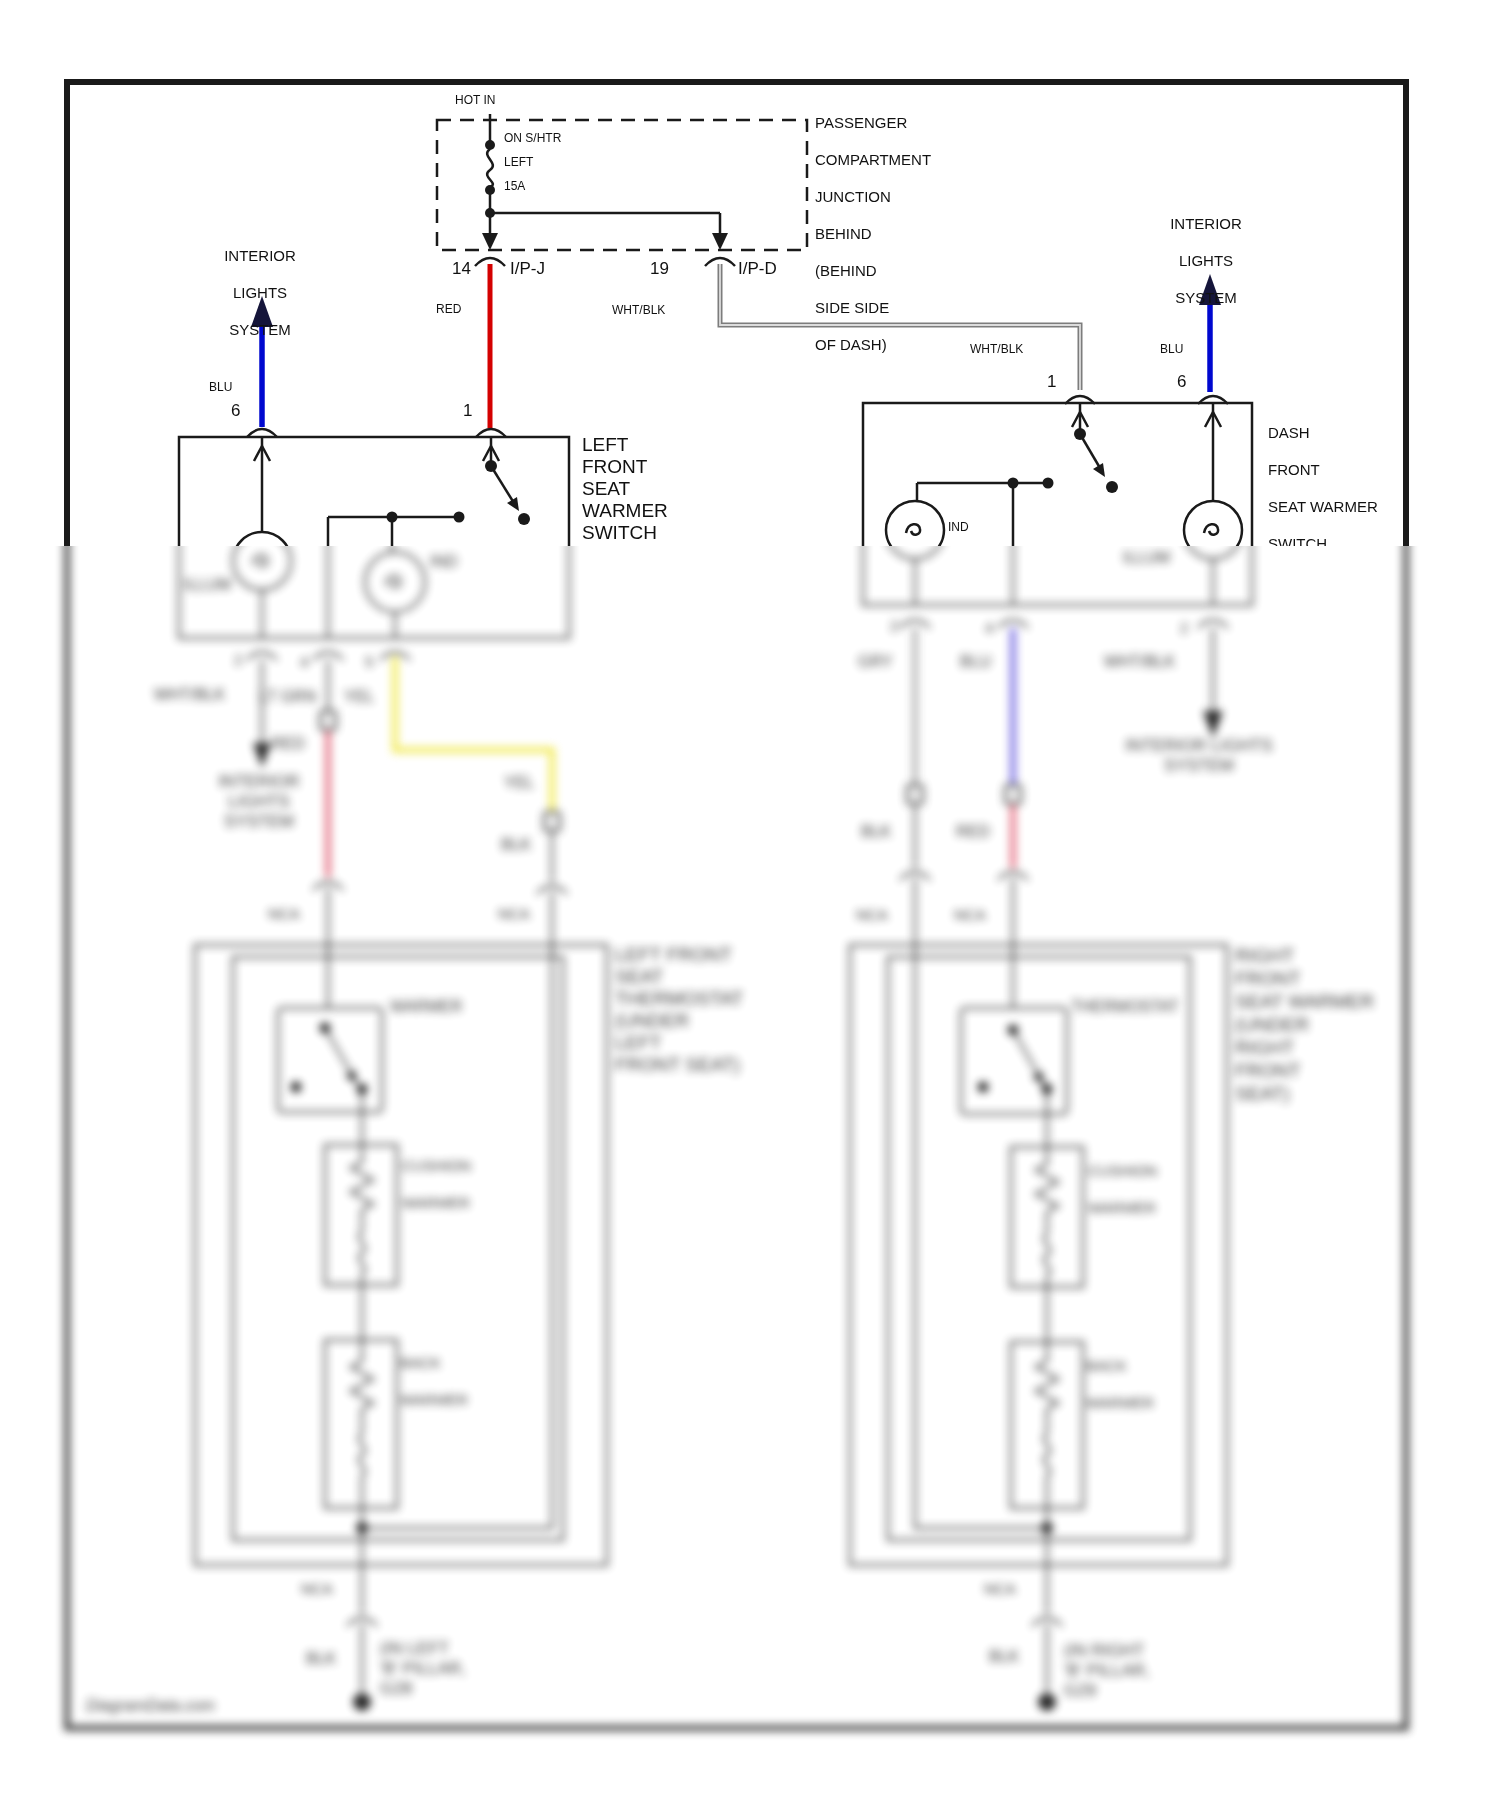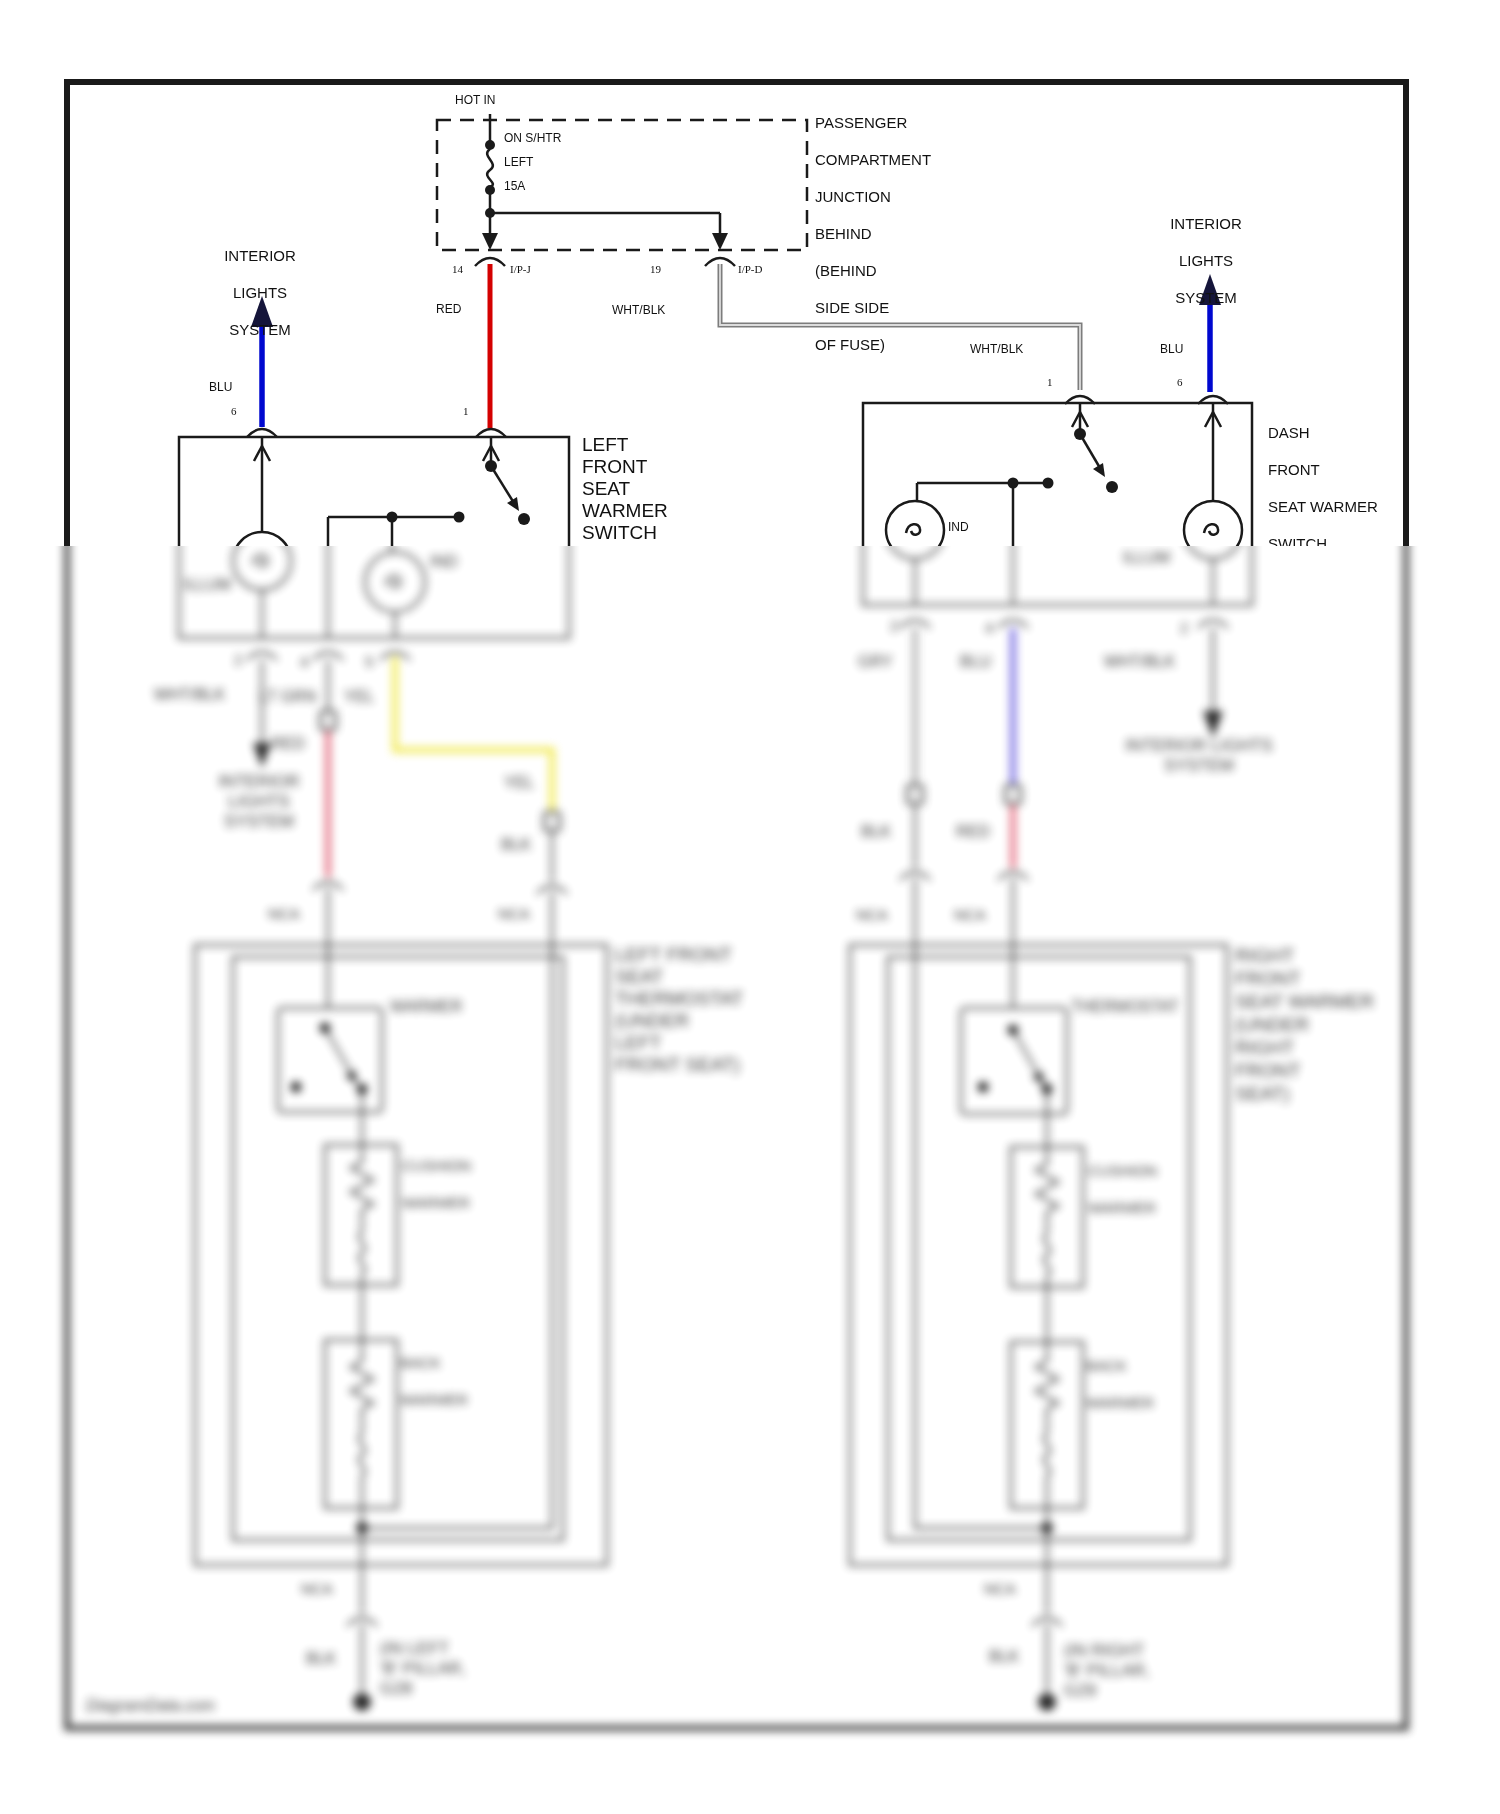--- a/index.html
+++ b/index.html
@@ -3,21 +3,21 @@
 <meta charset="utf-8">
 <style>
   html,body{margin:0;padding:0;background:#ffffff;}
   .stage{position:relative;width:1500px;height:1814px;background:#ffffff;overflow:hidden;
          font-family:"Liberation Sans", sans-serif;color:#111;}
   .layer{position:absolute;left:0;top:0;width:1500px;height:1814px;}
   .sharp-zone{position:absolute;inset:0;clip-path:inset(0 0 1268px 0);}
   .blur-zone{position:absolute;inset:0;clip-path:inset(546px 0 0 0);filter:blur(4px);opacity:.93;}
   .t{position:absolute;white-space:nowrap;}
   .s19{font-size:12px;line-height:20px;}
-  .s17{font-size:11px;line-height:18px;font-family:Liberation Serif, serif;}
+  .s17{font-size:17px;line-height:18px;}
   .s16{font-size:16px;line-height:17px;}
   .s15{font-size:15px;line-height:16px;}
   .blk{position:absolute;}
   .blk div{white-space:nowrap;}
   .lh20 div{line-height:20px;font-size:17px;}
   .lh21 div{line-height:21px;font-size:15px;margin-top:16px;}
   .lh22 div{line-height:22px;font-size:19px;}
   .lh23 div{line-height:23px;font-size:19px;}
   .ctr{text-align:center;}
   .blur-zone .t,.blur-zone .blk{color:#2e2e2e;}
@@ -217,21 +217,21 @@
     <div class="t s19" style="left:504px;top:128px">ON S/HTR</div>
     <div class="t s19" style="left:504px;top:152px">LEFT</div>
     <div class="t s19" style="left:504px;top:176px">15A</div>
     <div class="blk lh21" style="left:815px;top:96px">
       <div>PASSENGER</div>
       <div>COMPARTMENT</div>
       <div>JUNCTION</div>
       <div>BEHIND</div>
       <div>(BEHIND</div>
       <div>SIDE SIDE</div>
-      <div>OF FUSE)</div>
+      <div>OF DASH)</div>
     </div>
     <div class="t s17" style="left:452px;top:260px">14</div>
     <div class="t s17" style="left:510px;top:260px">I/P-J</div>
     <div class="t s17" style="left:650px;top:260px">19</div>
     <div class="t s17" style="left:738px;top:260px">I/P-D</div>
     <div class="t s19" style="left:436px;top:299px">RED</div>
     <div class="t s19" style="left:612px;top:300px">WHT/BLK</div>
     <div class="blk lh21 ctr" style="left:198px;top:229px;width:124px">
       <div>INTERIOR</div>
       <div>LIGHTS</div>

